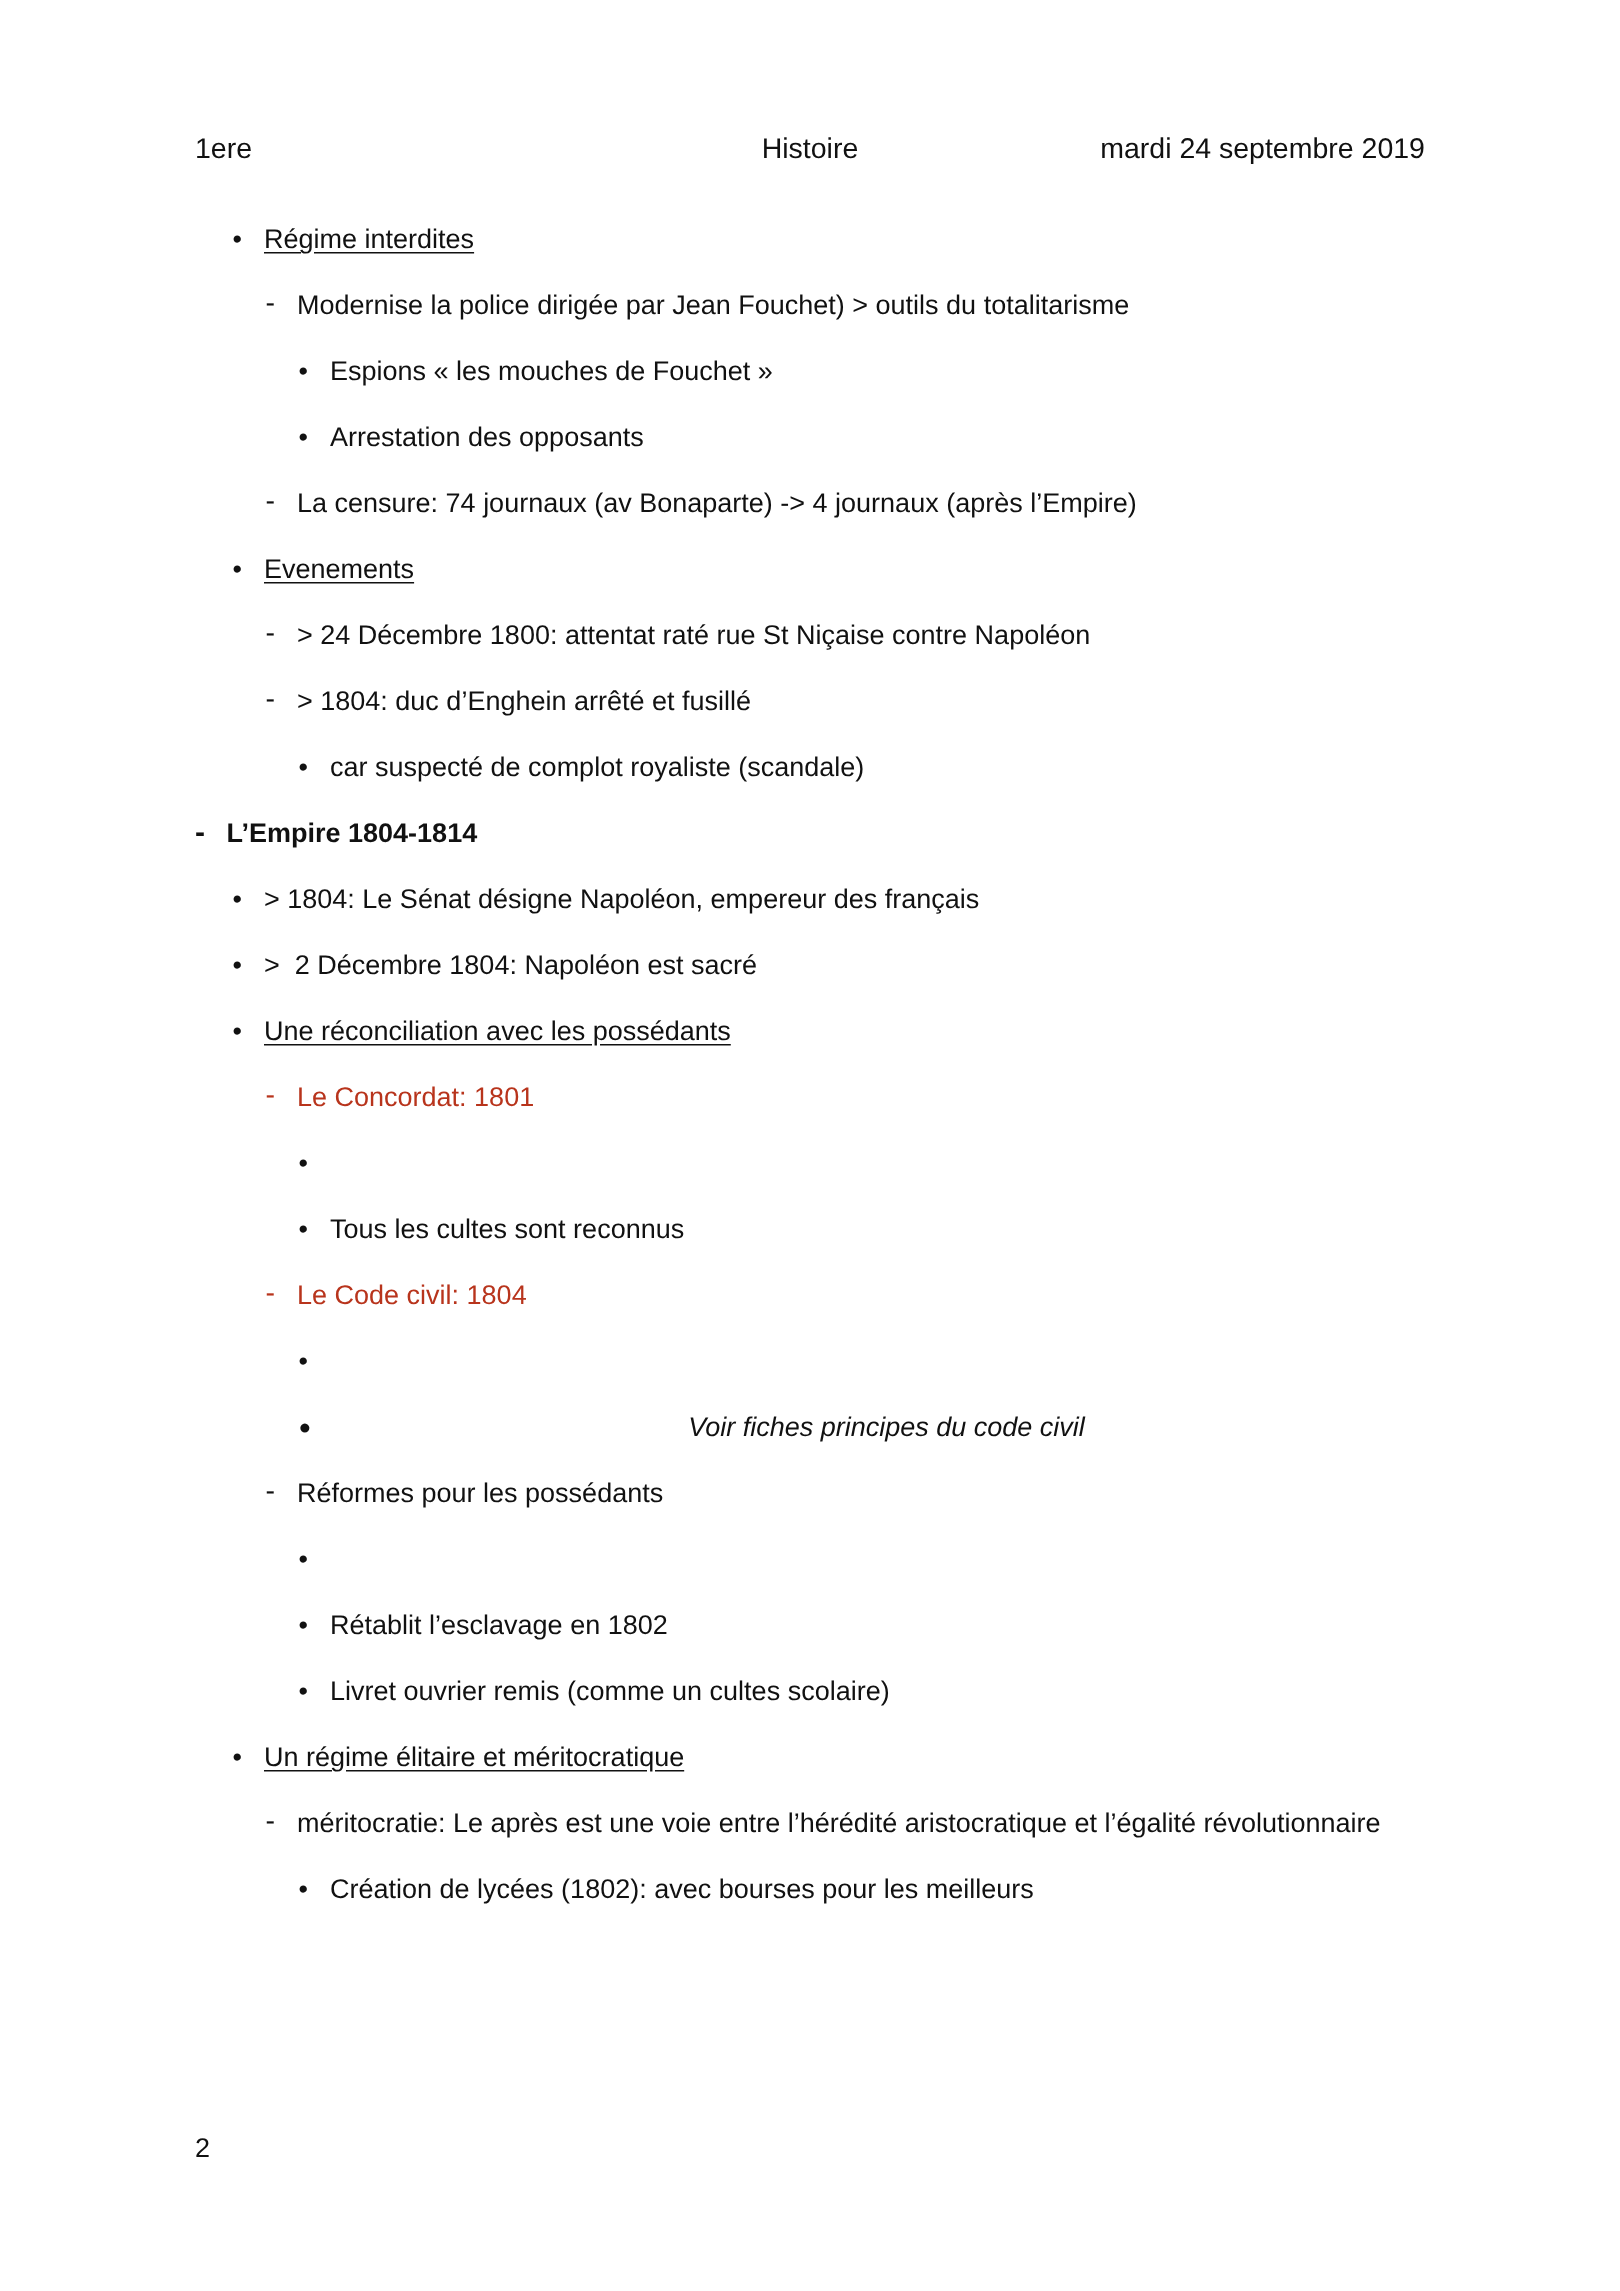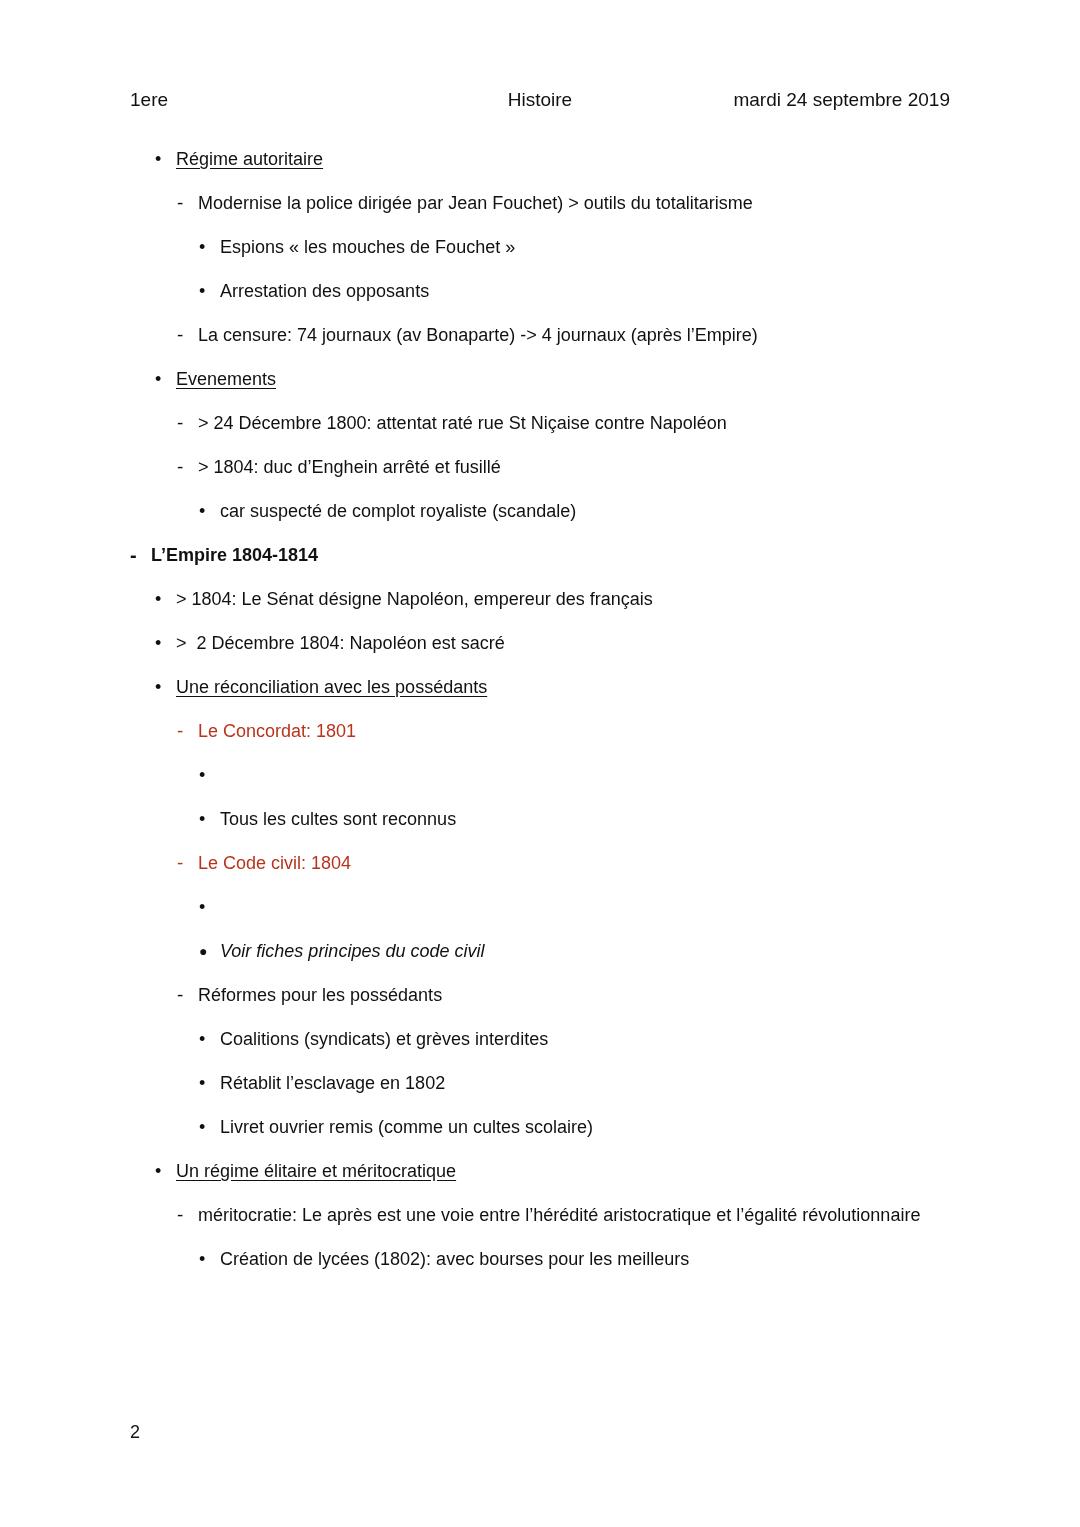--- a/index.html
+++ b/index.html
@@ -46,21 +46,21 @@
   }
   .item .text { flex: 1; white-space: pre-wrap; }
   .level-0 { padding-left: 0; }
   .level-1 { padding-left: 25px; }
   .level-2 { padding-left: 47px; }
   .level-3 { padding-left: 69px; }
   .style-underline .text { text-decoration: underline; text-underline-offset: 3px; }
   .style-bold { font-weight: 700; }
   .style-bold .marker { font-weight: 700; font-size: 20px; }
   .style-red { color: var(--accent-red, #b8341c); }
-  .style-italic .text { font-style: italic; }
+  .style-italic .text { font-style: italic; text-align: center; }
   .marker-dot { font-size: 14px; line-height: 28px; }
   .marker-dash { font-size: 19px; }
   .footer {
     position: absolute;
     left: 130px;
     top: 1422px;
     font-size: 18px;
   }
 </style>
 </head>
@@ -70,21 +70,21 @@
 
   <div class="header">
     <span class="h-left">1ere</span>
     <span class="h-center">Histoire</span>
     <span class="h-right">mardi 24 septembre 2019</span>
   </div>
 
   <div class="notes" id="notes-list">
       <div class="item level-1 style-underline">
         <span class="marker marker-bullet">•</span>
-        <span class="text">Régime autoritaire</span>
+        <span class="text">Régime interdites</span>
       </div>
       <div class="item level-2 style-normal">
         <span class="marker marker-dash">-</span>
         <span class="text">Modernise la police dirigée par Jean Fouchet) &gt; outils du totalitarisme</span>
       </div>
       <div class="item level-3 style-normal">
         <span class="marker marker-bullet">•</span>
         <span class="text">Espions « les mouches de Fouchet »</span>
       </div>
       <div class="item level-3 style-normal">
@@ -148,21 +148,20 @@
       <div class="item level-3 style-italic">
         <span class="marker marker-dot">●</span>
         <span class="text">Voir fiches principes du code civil</span>
       </div>
       <div class="item level-2 style-normal">
         <span class="marker marker-dash">-</span>
         <span class="text">Réformes pour les possédants</span>
       </div>
       <div class="item level-3 style-normal">
         <span class="marker marker-bullet">•</span>
-        <span class="text">Coalitions (syndicats) et grèves interdites</span>
       </div>
       <div class="item level-3 style-normal">
         <span class="marker marker-bullet">•</span>
         <span class="text">Rétablit l’esclavage en 1802</span>
       </div>
       <div class="item level-3 style-normal">
         <span class="marker marker-bullet">•</span>
         <span class="text">Livret ouvrier remis (comme un cultes scolaire)</span>
       </div>
       <div class="item level-1 style-underline">

